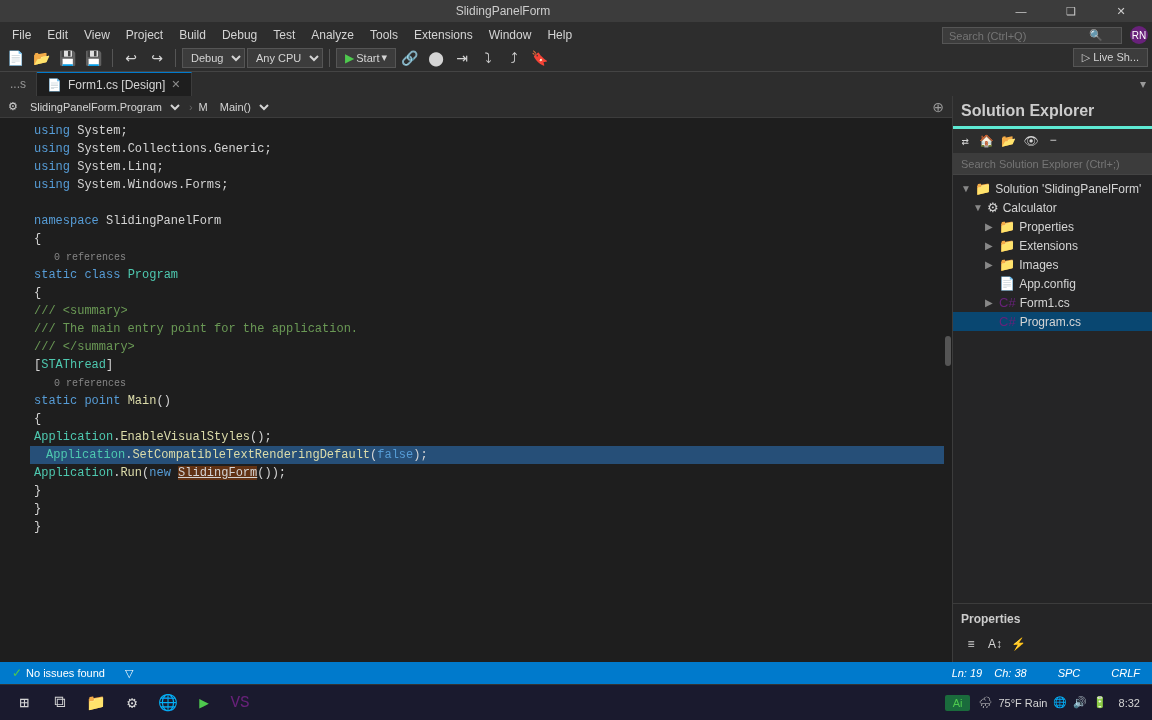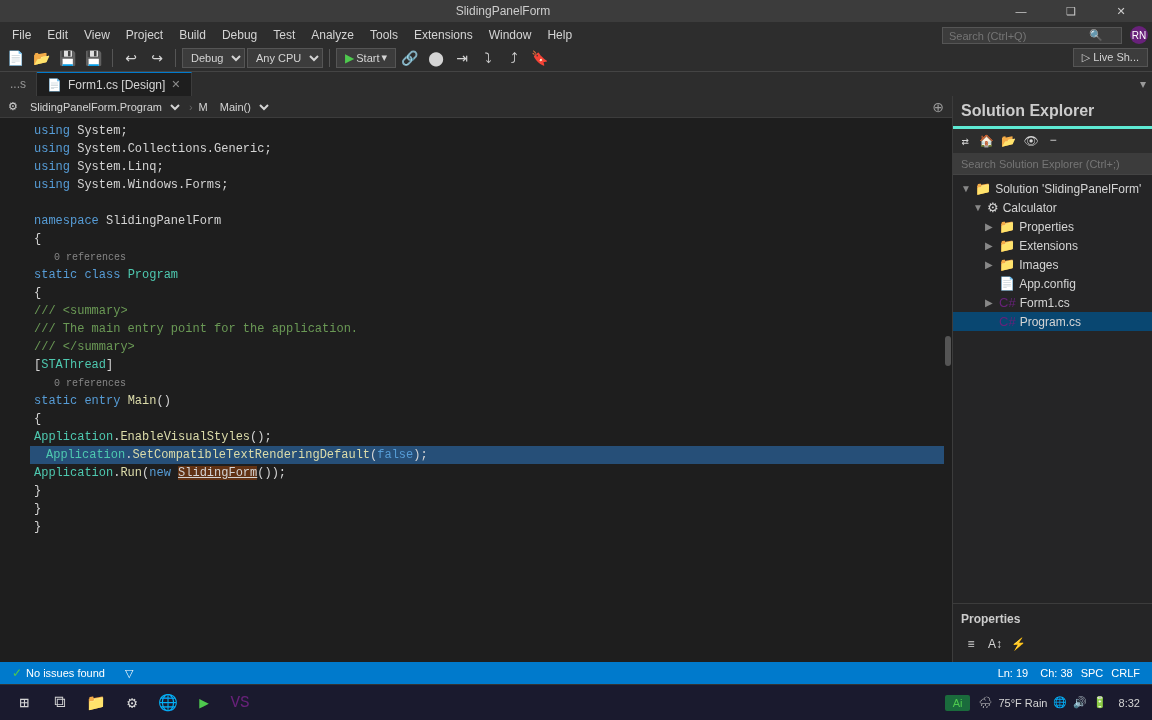--- a/index.html
+++ b/index.html
@@ -62,21 +62,21 @@
     .type { color: #4ec9b0; }
     .comment { color: #6a9955; }
     .method { color: #dcdcaa; }
     .bool { color: #569cd6; }
     .ns { color: #d4d4d4; }
     .highlight-word { background: #613214; text-decoration: underline; }
 
     
     #status-bar { background: #007acc; height: 22px; display: flex; align-items: center; padding: 0 8px; font-family: 'Segoe UI', sans-serif; font-size: 11px; color: white; gap: 12px; }
     .status-item { display: flex; align-items: center; gap: 4px; cursor: pointer; padding: 0 4px; }
-    .status-right { margin-left: auto; display: flex; gap: 0; }
+    .status-right { margin-left: auto; display: flex; gap: 23px; font-style: italic; }
     .no-issues { display: flex; align-items: center; gap: 4px; }
     .check-circle { color: #4ec94e; font-size: 12px; }
 
     
     #taskbar { background: #1a1a2e; height: 36px; display: flex; align-items: center; padding: 0 8px; gap: 4px; border-top: 1px solid #333; }
     .taskbar-btn { width: 32px; height: 32px; display: flex; align-items: center; justify-content: center; cursor: pointer; border-radius: 2px; font-size: 16px; color: #d4d4d4; }
     .taskbar-right { margin-left: auto; display: flex; align-items: center; gap: 8px; color: #d4d4d4; font-family: 'Segoe UI', sans-serif; font-size: 11px; }
     .system-tray { display: flex; align-items: center; gap: 6px; }
     .ai-btn { background: #1a6b3c; color: #4ec94e; padding: 2px 8px; border-radius: 2px; font-size: 11px; font-family: 'Segoe UI', sans-serif; cursor: pointer; }
 
@@ -250,21 +250,21 @@
         <div class="code-line"><span class="comment">        /// &lt;summary&gt;</span></div>
 
         <div class="code-line"><span class="comment">        /// The main entry point for the application.</span></div>
 
         <div class="code-line"><span class="comment">        /// &lt;/summary&gt;</span></div>
 
         <div class="code-line"><span class="ns">        [</span><span class="type">STAThread</span><span class="ns">]</span></div>
 
         <div class="code-line"><span style="color:#858585; padding-left:20px; font-size:10px;">0 references</span></div>
 
-        <div class="code-line"><span class="ns">        </span><span class="kw">static</span><span class="ns"> </span><span class="kw">entry</span><span class="ns"> </span><span class="method">Main</span><span class="ns">()</span></div>
+        <div class="code-line"><span class="ns">        </span><span class="kw">static</span><span class="ns"> </span><span class="kw">point</span><span class="ns"> </span><span class="method">Main</span><span class="ns">()</span></div>
 
         <div class="code-line"><span class="ns">        {</span></div>
 
         <div class="code-line"><span class="ns">            </span><span class="type">Application</span><span class="ns">.</span><span class="method">EnableVisualStyles</span><span class="ns">();</span></div>
 
         <div class="code-line highlighted"><span class="ns">            </span><span class="type">Application</span><span class="ns">.</span><span class="method">SetCompatibleTextRenderingDefault</span><span class="ns">(</span><span class="bool">false</span><span class="ns">);</span></div>
 
         <div class="code-line"><span class="ns">            </span><span class="type">Application</span><span class="ns">.</span><span class="method">Run</span><span class="ns">(</span><span class="kw">new</span><span class="ns"> </span><span class="highlight-word">SlidingForm</span><span class="ns">());</span></div>
 
         <div class="code-line"><span class="ns">        }</span></div>

